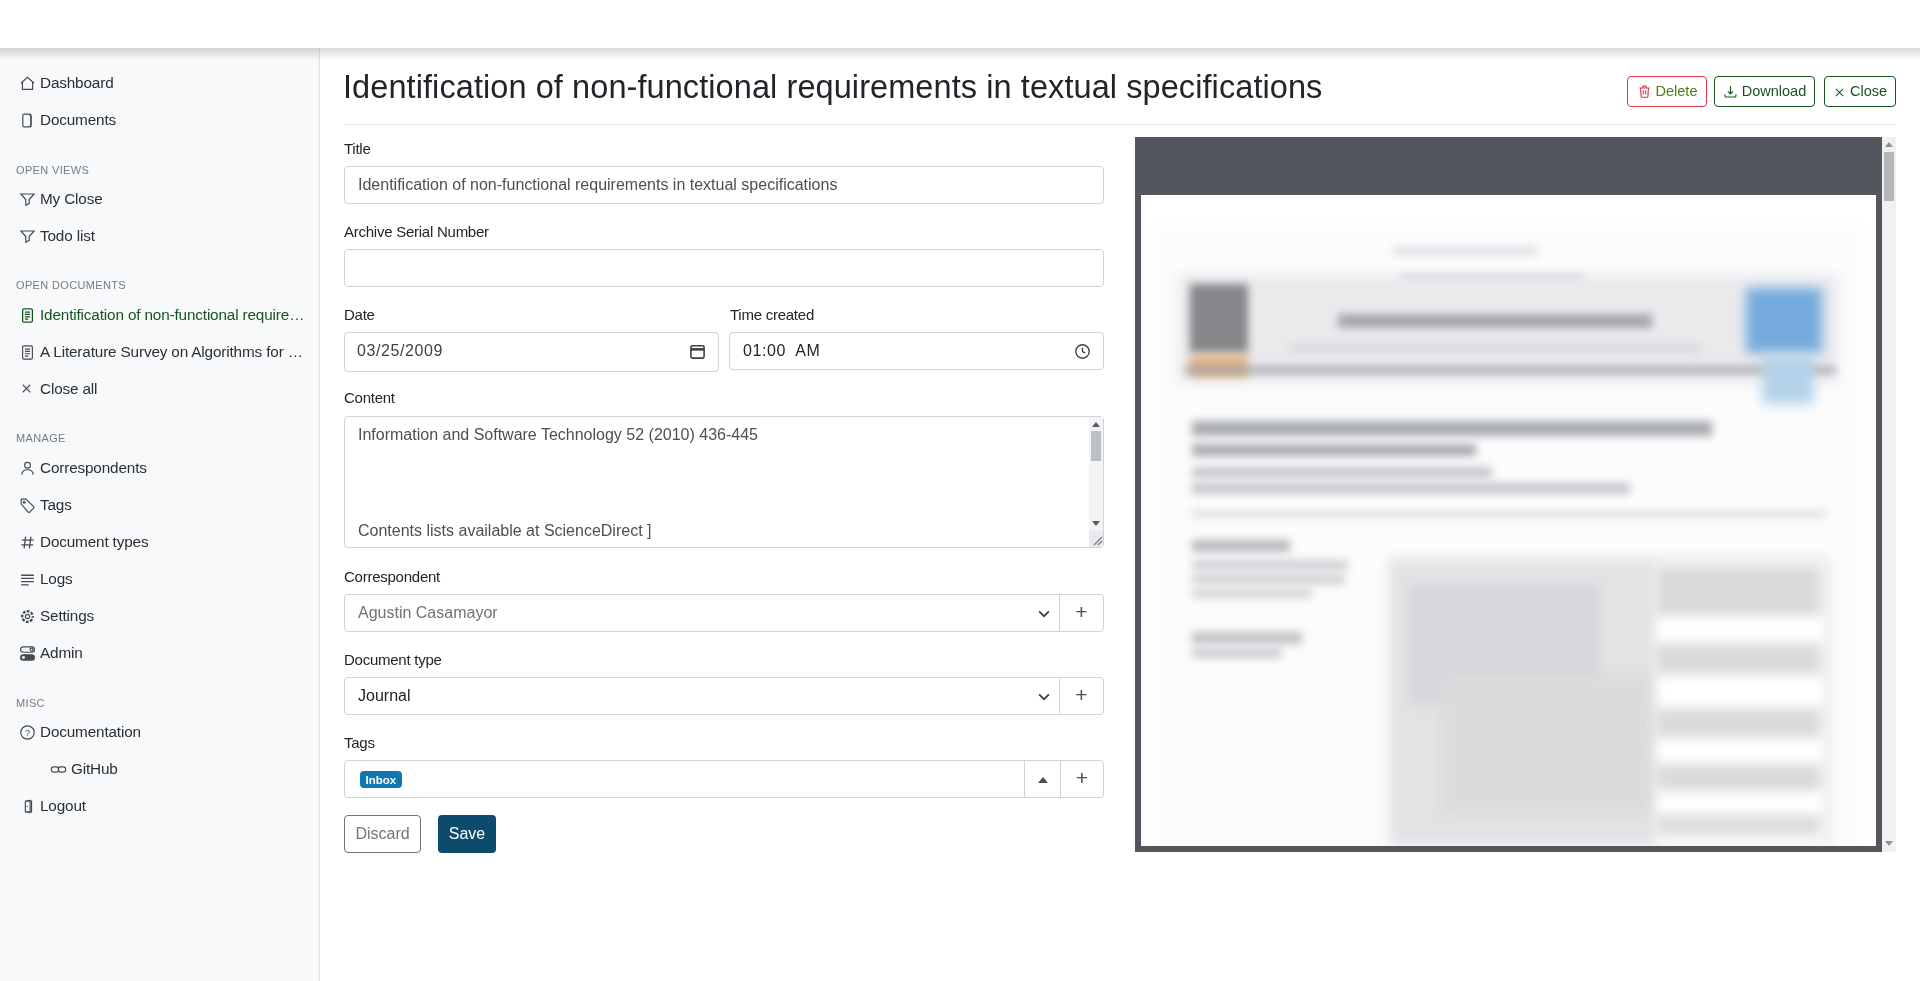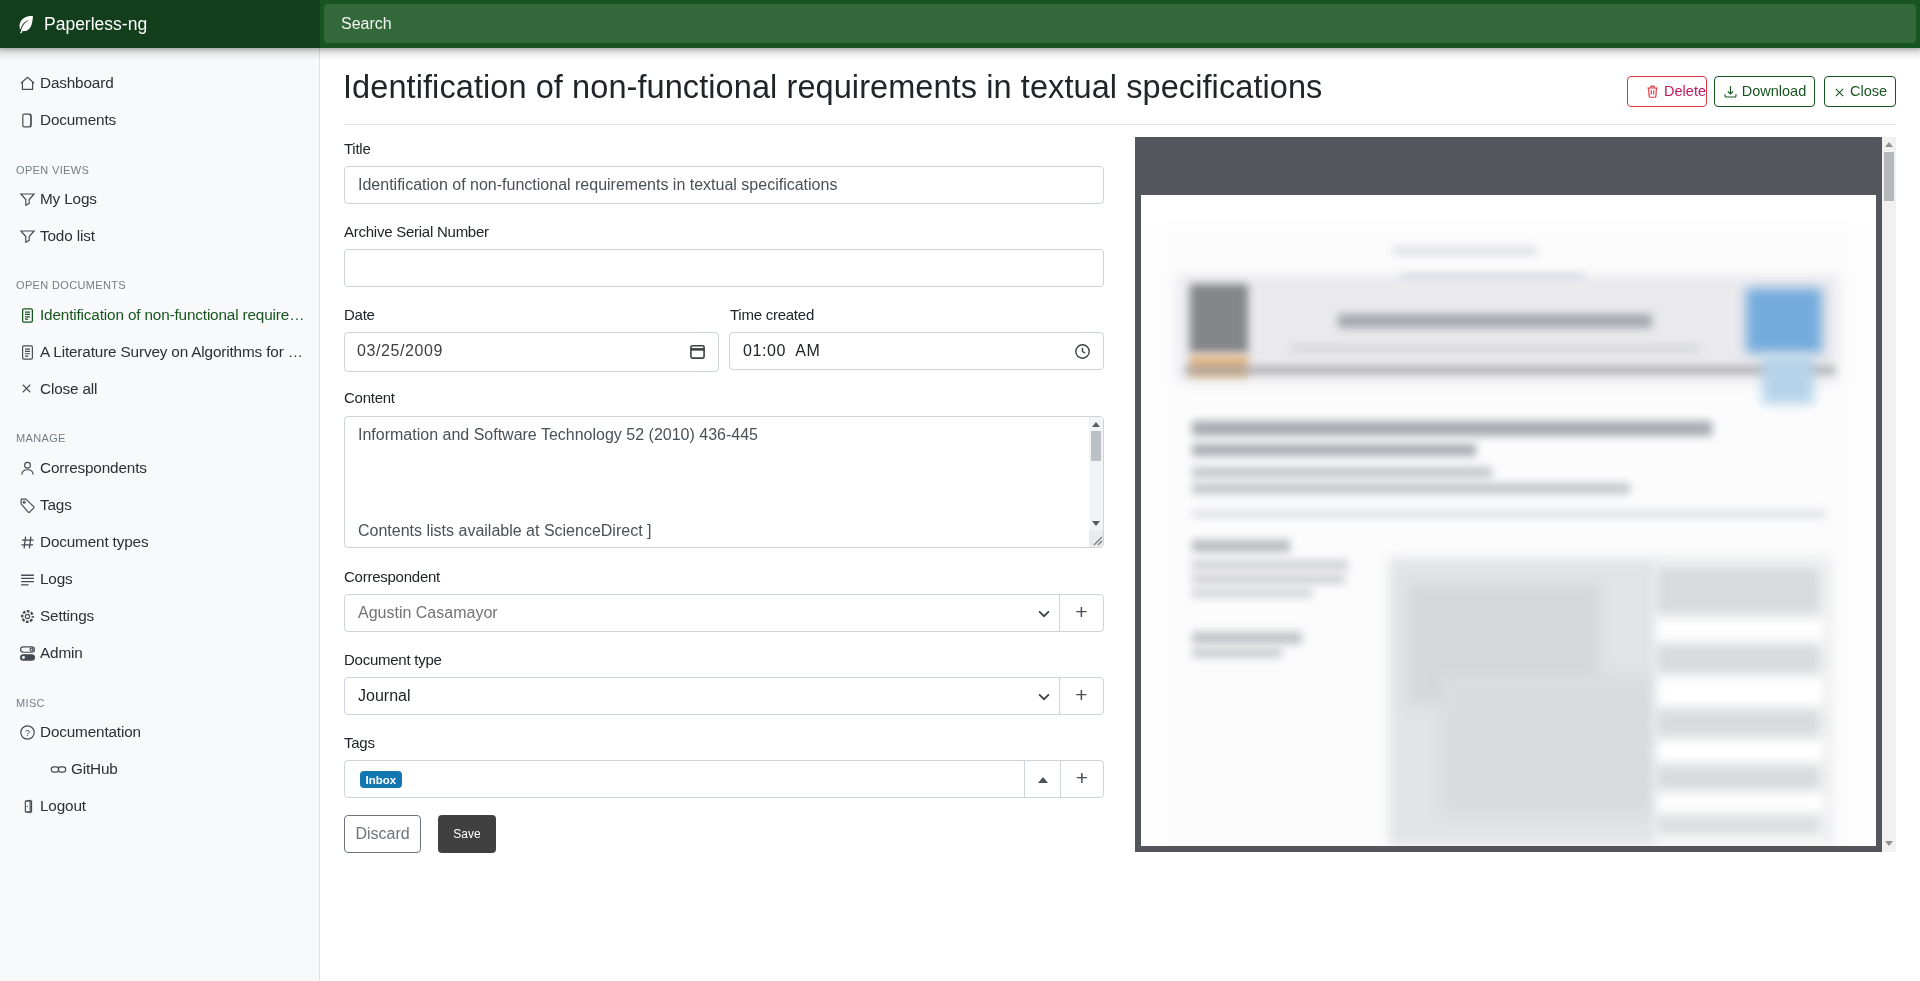--- a/index.html
+++ b/index.html
@@ -51,29 +51,20 @@
 
 #pdfbox { position:absolute; left:1135px; top:137px; width:761px; height:715px; background:#53565c; }
 #pdfpage { position:absolute; left:6px; top:58px; width:735px; height:651px; background:#fff; overflow:hidden; }
 .blur4 { filter:blur(4px); }
 .blur6 { filter:blur(6px); }
 </style>
 </head>
 <body>
 <div id="page">
 
-<div id="navbar">
-  <div id="brand">
-    <svg width="20" height="20" viewBox="0 0 24 24">
-      <path fill="#fff" d="M21.5 2.5c-7.5-.6-13 2.6-15.2 7.4-1.6 3.5-.9 7 .3 9 .4-2.2 1.4-4.9 3.2-7.1 2.2-2.7 5-4.3 7.6-5.2-4.5 2.6-8.6 6.9-9.9 12.9-.3 1.4-.9 2.7-1.4 3.3l1.5.7c.5-.8 1-1.9 1.3-3 .8.2 2.1.3 3.5 0 2.3-.5 4.8-2 6.5-5.3 1.8-3.6 2.4-8.4 2.6-12.7z"></path>
-    </svg>
-    <span>Paperless-ng</span>
-  </div>
-  <div id="searchinput">Search</div>
-</div>
 <div id="sideshadow"></div>
 
 <div id="sidebar"></div>
 <div class="sitem" style="top:71px;">
       <svg width="17" height="17" viewBox="0 0 16 16" fill="none" stroke="#454b51" stroke-width="1.1">
         <path d="M1.8 7.8 8 2.1l6.2 5.7"></path>
         <path d="M3.2 6.6v7h9.6v-7"></path>
       </svg>
       <span class="txt">Dashboard</span>
     </div>
@@ -82,21 +73,21 @@
         <path d="M4.8 2h5a1.6 1.6 0 0 1 1.6 1.6v8.8A1.6 1.6 0 0 1 9.8 14h-5a1.2 1.2 0 0 1-1.2-1.2V3.2A1.2 1.2 0 0 1 4.8 2z"></path>
         <path d="M9.6 2.2c1 .3 1.6 1 1.6 2.2v7.2c0 1.2-.6 1.9-1.6 2.2"></path>
       </svg>
       <span class="txt">Documents</span>
     </div>
 <div class="shead" style="top:163px;">OPEN VIEWS</div>
 <div class="sitem" style="top:187px;">
       <svg width="17" height="17" viewBox="0 0 16 16" fill="none" stroke="#454b51" stroke-width="1.1">
         <path d="M1.8 2.8h12.4L9.6 8v3.6l-3.2 1.9V8z"></path>
       </svg>
-      <span class="txt">My Logs</span>
+      <span class="txt">My Close</span>
     </div>
 <div class="sitem" style="top:224px;">
       <svg width="17" height="17" viewBox="0 0 16 16" fill="none" stroke="#454b51" stroke-width="1.1">
         <path d="M1.8 2.8h12.4L9.6 8v3.6l-3.2 1.9V8z"></path>
       </svg>
       <span class="txt">Todo list</span>
     </div>
 <div class="shead" style="top:278px;">OPEN DOCUMENTS</div>
 <div class="sitem" style="top:303px;">
       <svg width="17" height="17" viewBox="0 0 16 16" fill="none" stroke="#17541f" stroke-width="1.2">
@@ -179,21 +170,21 @@
 <div class="sitem" style="top:794px;">
       <svg width="17" height="17" viewBox="0 0 16 16" fill="none" stroke="#454b51" stroke-width="1.1">
         <path d="M10.5 2.2 6 3v10l4.5.8z"></path>
         <path d="M6.4 2.8h5.4v10.4H6.4"></path>
         <circle cx="7.6" cy="8" r=".6" fill="#454b51" stroke="none"></circle>
       </svg>
       <span class="txt">Logout</span>
     </div>
 
 <div id="h1t">Identification of non-functional requirements in textual specifications</div>
-<div class="btn" style="left:1627px; top:76px; width:80px; border:1px solid #dc3545; color:#be185d;text-align:right;">
+<div class="btn" style="left:1627px; top:76px; width:80px; border:1px solid #dc3545; color:#4d7c0f;">
   <svg width="15" height="15" viewBox="0 0 16 16" fill="none" stroke="#dc3545" stroke-width="1.2">
         <path d="M2.5 4.3h11M6.2 4.3V3a.8.8 0 0 1 .8-.8h2a.8.8 0 0 1 .8.8v1.3M3.8 4.3l.6 8.9a1 1 0 0 0 1 .9h5.2a1 1 0 0 0 1-.9l.6-8.9M6.7 6.7v4.5M9.3 6.7v4.5"></path>
       </svg> Delete</div>
 <div class="btn" style="left:1714px; top:76px; width:101px; border:1px solid #17541f; color:#17541f;">
   <svg width="15" height="15" viewBox="0 0 16 16" fill="none" stroke="#17541f" stroke-width="1.2">
         <path d="M2.2 10.8v2a1 1 0 0 0 1 1h9.6a1 1 0 0 0 1-1v-2M8 2.2v8M5.2 7.8 8 10.5l2.8-2.7"></path>
       </svg> Download</div>
 <div class="btn" style="left:1824px; top:76px; width:72px; border:1px solid #17541f; color:#17541f;">
   <svg width="13" height="13" viewBox="0 0 16 16" fill="none" stroke="#17541f" stroke-width="1.3">
         <path d="M3.5 3.5l9 9M12.5 3.5l-9 9"></path>
@@ -241,21 +232,21 @@
 <div class="addbtn" style="left:1059px; top:677px; width:45px; height:38px; font-size:21px; line-height:34px; color:#495057;">+</div>
 <div class="flabel" style="left:344px; top:734px;">Tags</div>
 <div class="finput" style="left:344px; top:760px; width:681px; height:38px; border-radius:4px 0 0 4px;">
   <span style="position:absolute; left:15px; top:10px; background:#1276b2; color:#fff; font-size:11.5px; font-weight:bold; padding:2.5px 5.5px; border-radius:4px;">Inbox</span>
     </div>
 <div class="addbtn" style="left:1024px; top:760px; width:37px; height:38px; border-radius:0;">
   <div style="width:0; height:0; border-left:5px solid transparent; border-right:5px solid transparent; border-bottom:6px solid #495057; margin:16px auto 0;"></div>
     </div>
 <div class="addbtn" style="left:1060px; top:760px; width:44px; height:38px; font-size:21px; line-height:34px; color:#495057;">+</div>
 <div class="abs" style="left:344px; top:815px; width:77px; height:38px; border:1px solid #6c757d; border-radius:4px; color:#6c757d; font-size:16px; text-align:center; line-height:36px; background:#fff;">Discard</div>
-<div class="abs" style="left:438px; top:815px; width:58px; height:38px; background:#404040; border-radius:4px; color:#fff; font-size:12px; text-align:center; line-height:38px;">Save</div>
+<div class="abs" style="left:438px; top:815px; width:58px; height:38px; background:#0c4a6e; border-radius:4px; color:#fff; font-size:16px; text-align:center; line-height:38px;">Save</div>
 
 <div id="pdfbox">
   <div id="pdfpage">
 
     <div class="abs blur6" style="left:14px; top:30px; width:706px; height:625px; background:#fcfcfd;"></div>
     <div class="abs blur4" style="left:252px; top:52px; width:144px; height:8px; background:#dcdde2;"></div>
     <div class="abs blur4" style="left:259px; top:81px; width:185px; height:8px; background:#b3b7d6;"></div>
     <div class="abs blur6" style="left:37px; top:80px; width:660px; height:108px; background:#eaeaed;"></div>
     <div class="abs blur4" style="left:49px; top:89px; width:58px; height:69px; background:#85868a;"></div>
     <div class="abs blur4" style="left:49px; top:160px; width:58px; height:22px; background:#e0b585;"></div>

